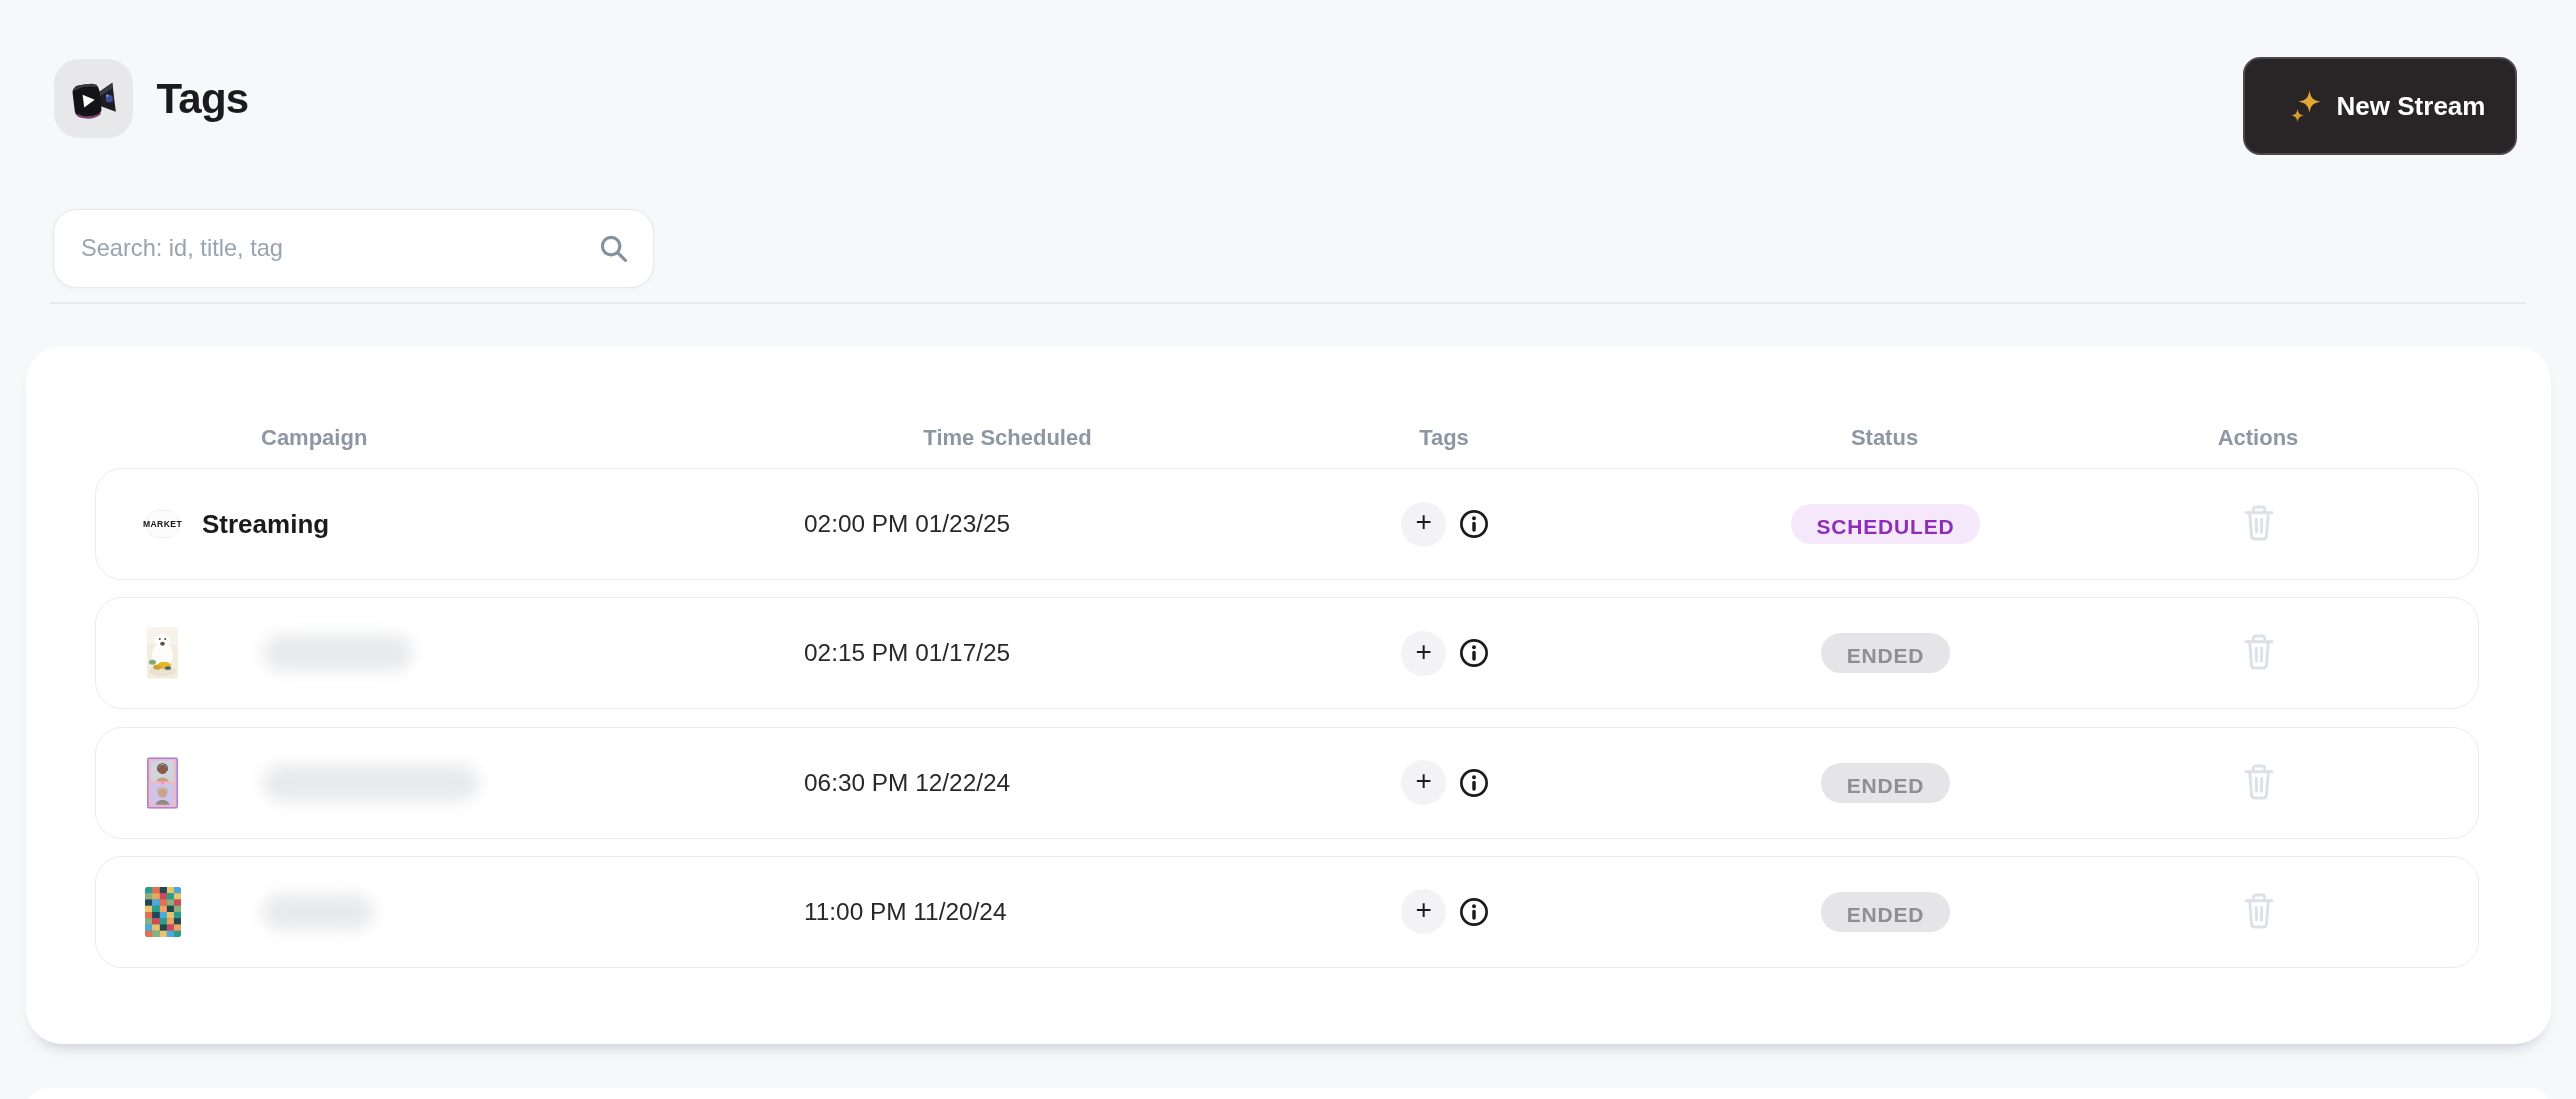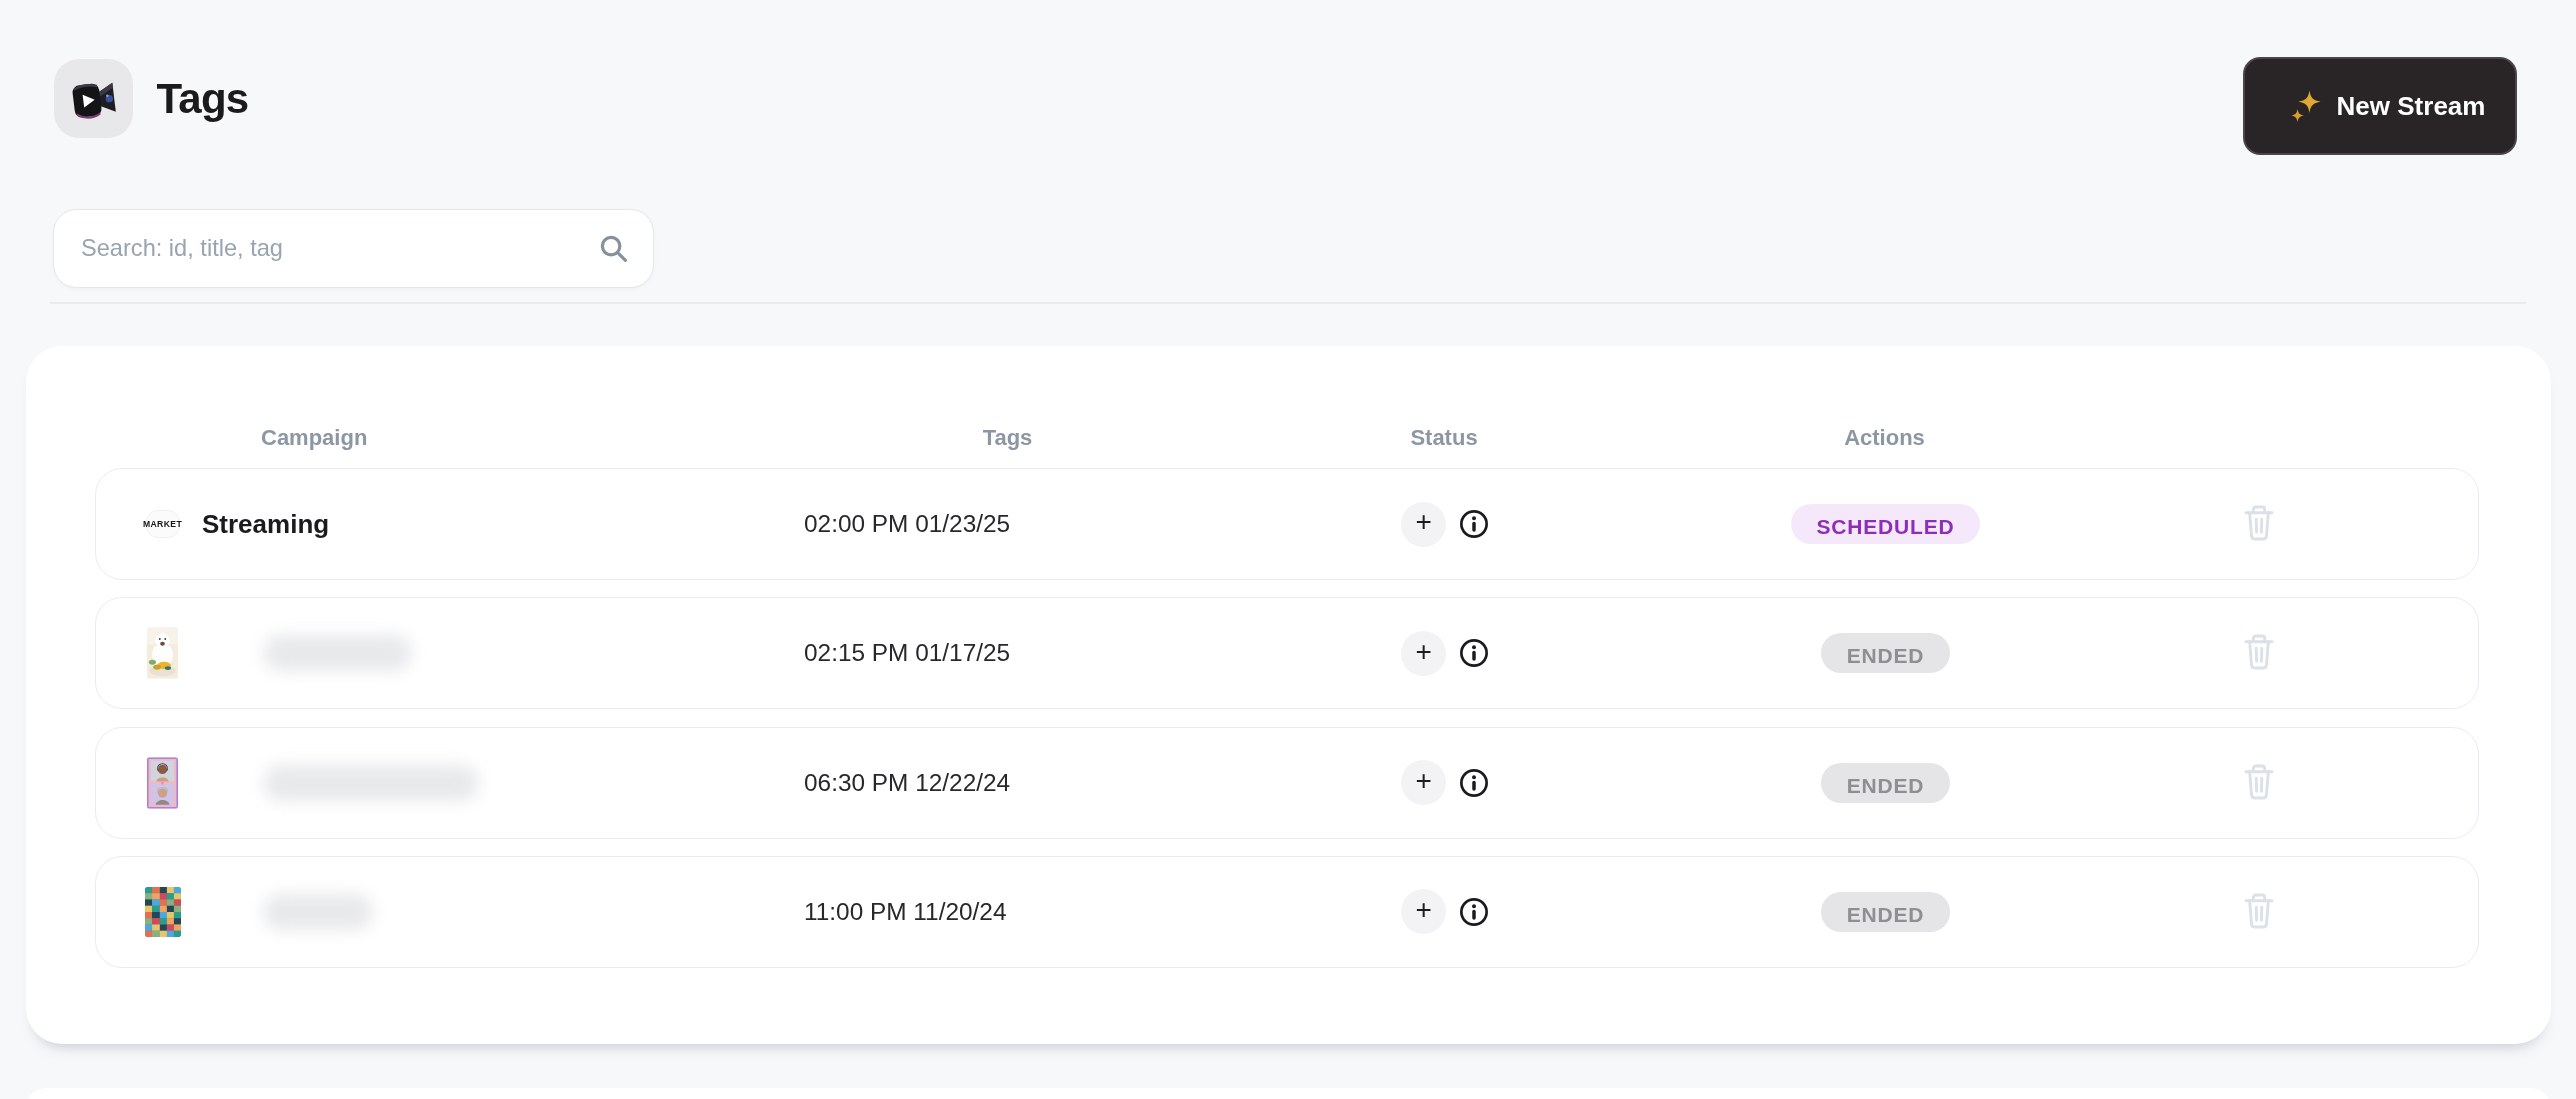--- a/index.html
+++ b/index.html
@@ -134,20 +134,21 @@
       <line x1="27.5" y1="27.5" x2="37" y2="37"></line>
     </svg>
   </span>
 </div>
 
 <div class="divider"></div>
 
 <section class="panel">
   <div class="thead">
     <div class="th th-campaign">Campaign</div>
+    <div class="th">Time Scheduled</div>
     <div class="th">Tags</div>
     <div class="th">Status</div>
     <div class="th">Actions</div>
   </div>
 
   <div class="rows">
 
     <div class="row">
       <div class="cell-campaign">
         <div class="thumb-slot">

